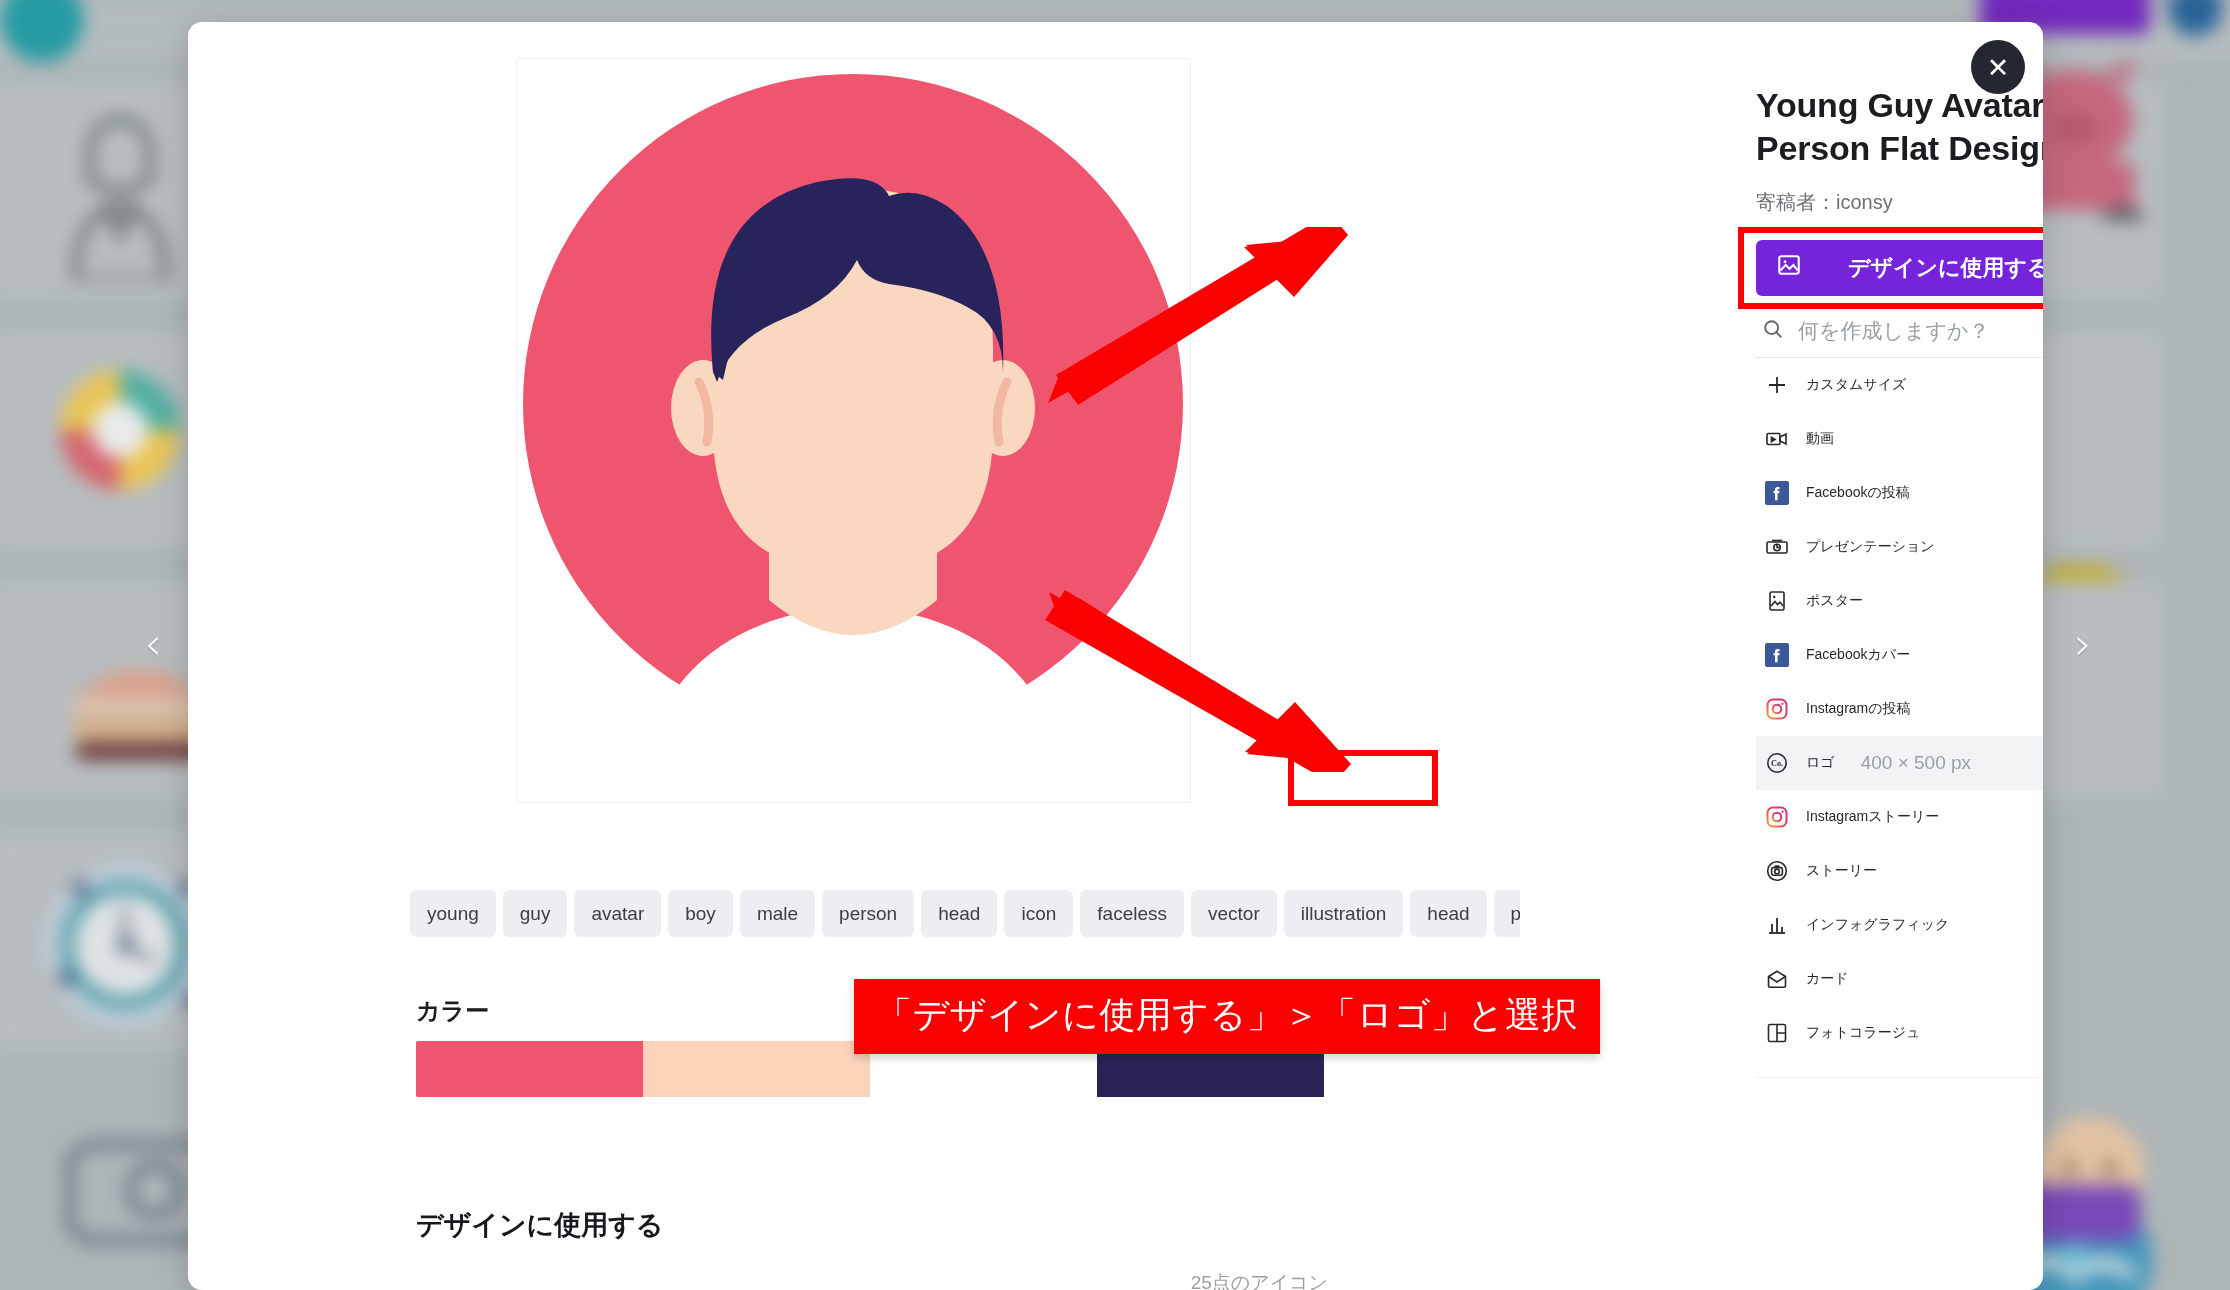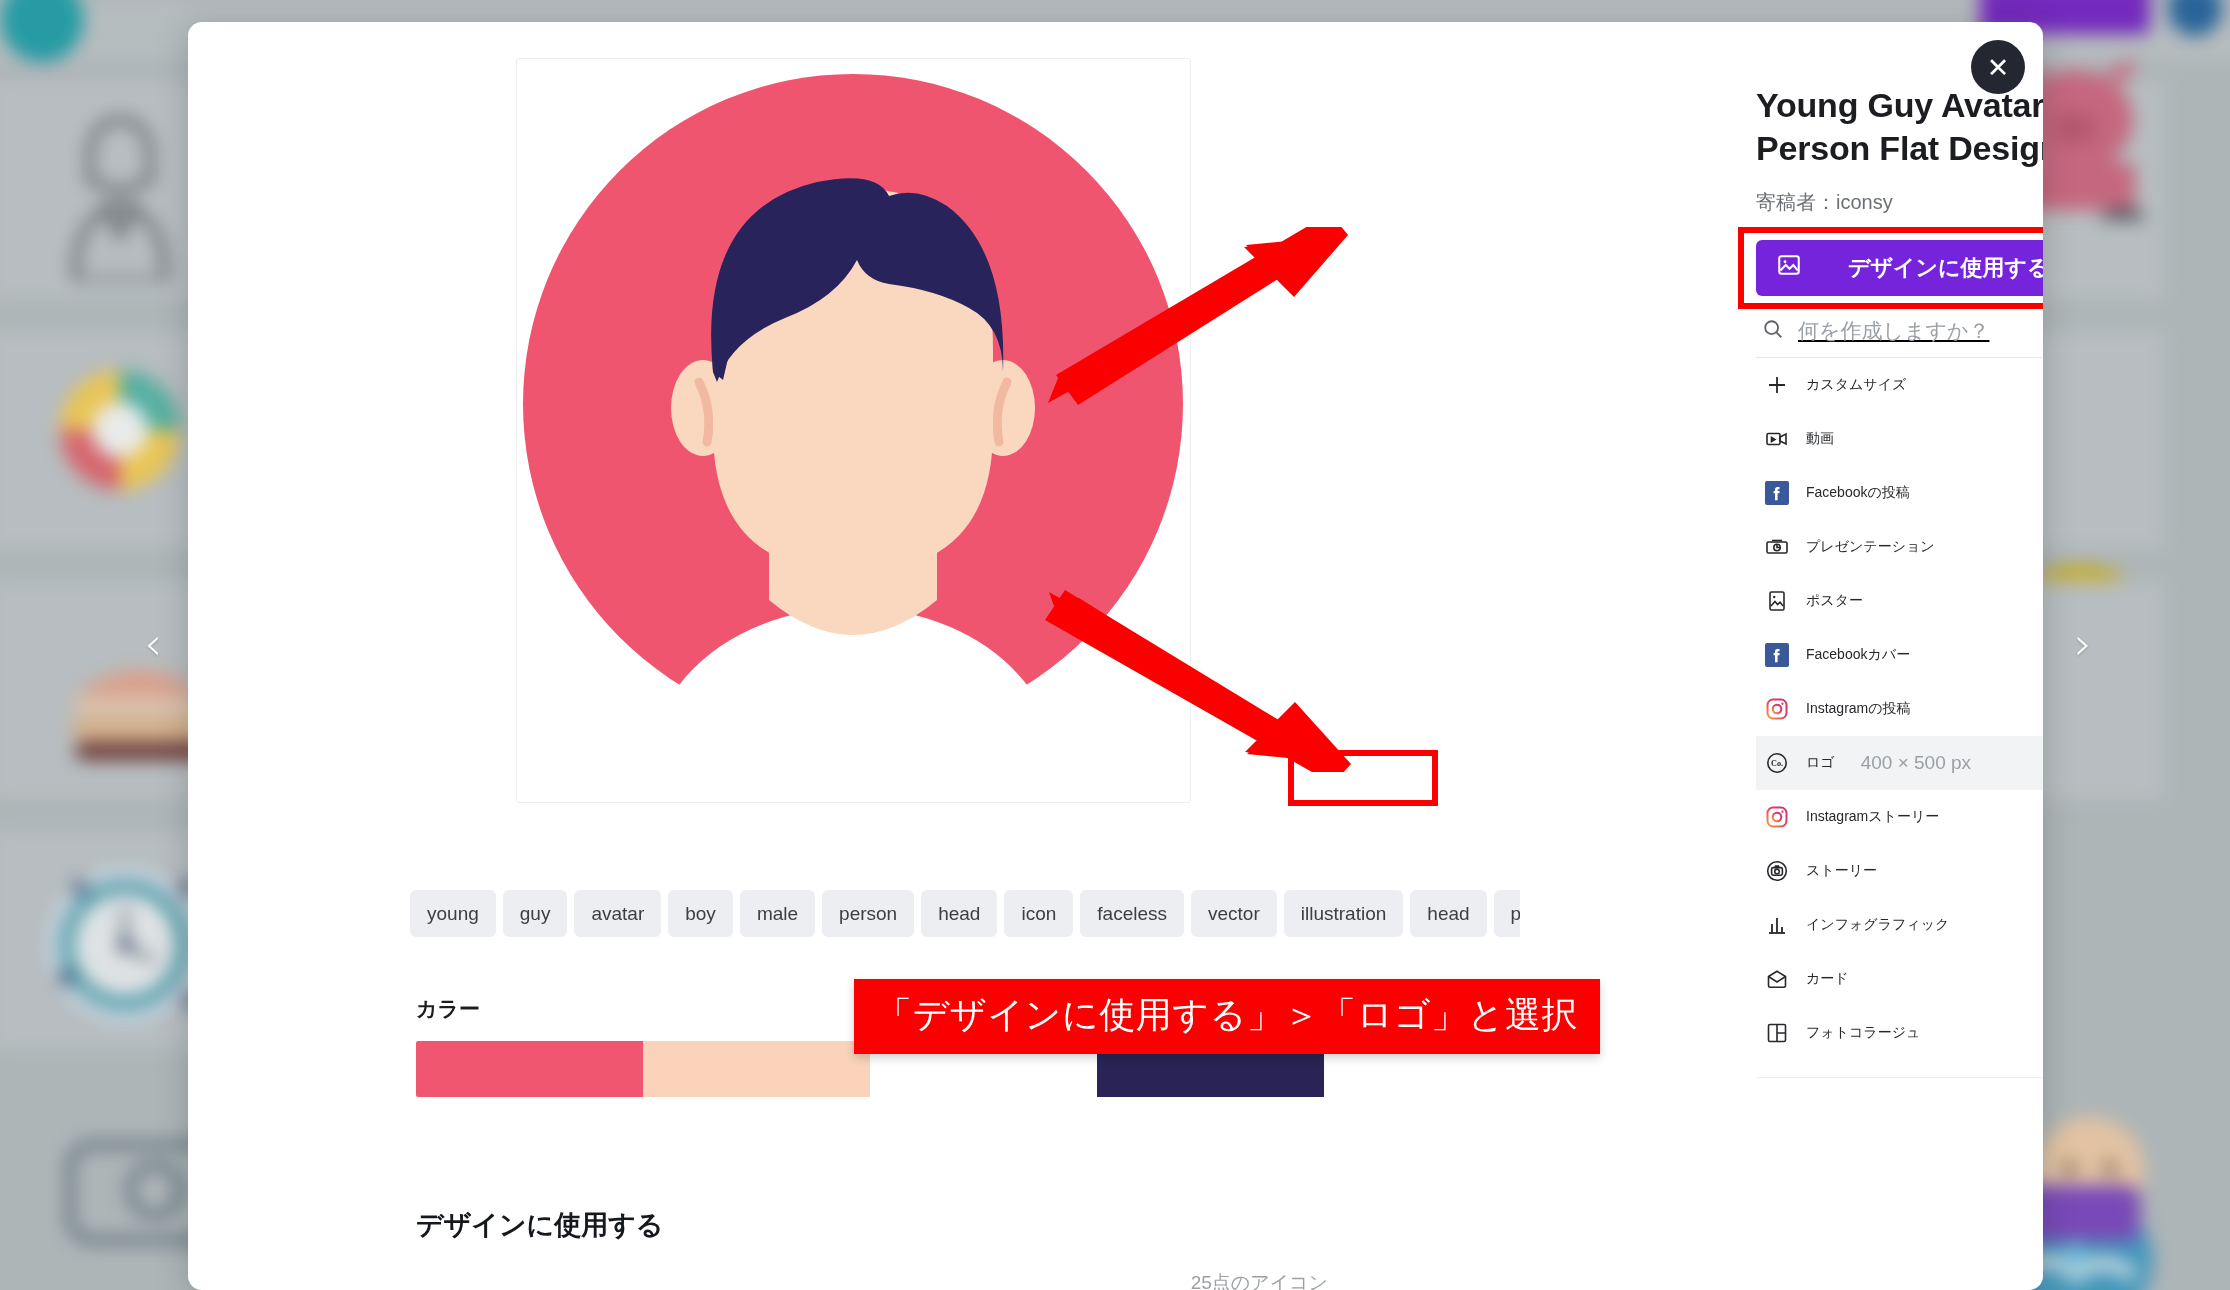--- a/index.html
+++ b/index.html
@@ -121,21 +121,21 @@
     font-size: 19px;
     padding: 14px 17px;
     white-space: nowrap;
     line-height: 1;
     cursor: pointer;
   }
 
   
   #colors-heading {
     position: absolute; left: 228px; top: 973px;
-    font-size: 21px; font-weight: 700; color: #1b1d21;
+    font-size: 24px; font-weight: 700; color: #1b1d21;
   }
   #swatches {
     position: absolute; left: 228px; top: 1019px;
     display: flex; width: 1290px; height: 56px;
     border-radius: 2px; overflow: hidden;
   }
   .swatch { height: 100%; cursor: pointer; }
 
   
   #callout-banner {
@@ -208,21 +208,20 @@
 
   
   #create-search {
     position: relative;
     margin-top: 10px;
     height: 52px;
     border-bottom: 1px solid #e6e8ea;
     display: flex; align-items: center;
     gap: 14px;
     padding: 0 6px;
-    text-decoration: underline;
   }
   #create-search input {
     flex: 1;
     border: none; outline: none;
     font-size: 21px; color: #3c4043;
     font-family: "Liberation Sans", sans-serif;
     background: transparent;
   }
   #create-search input::placeholder { color: #9aa0a6; }
 

